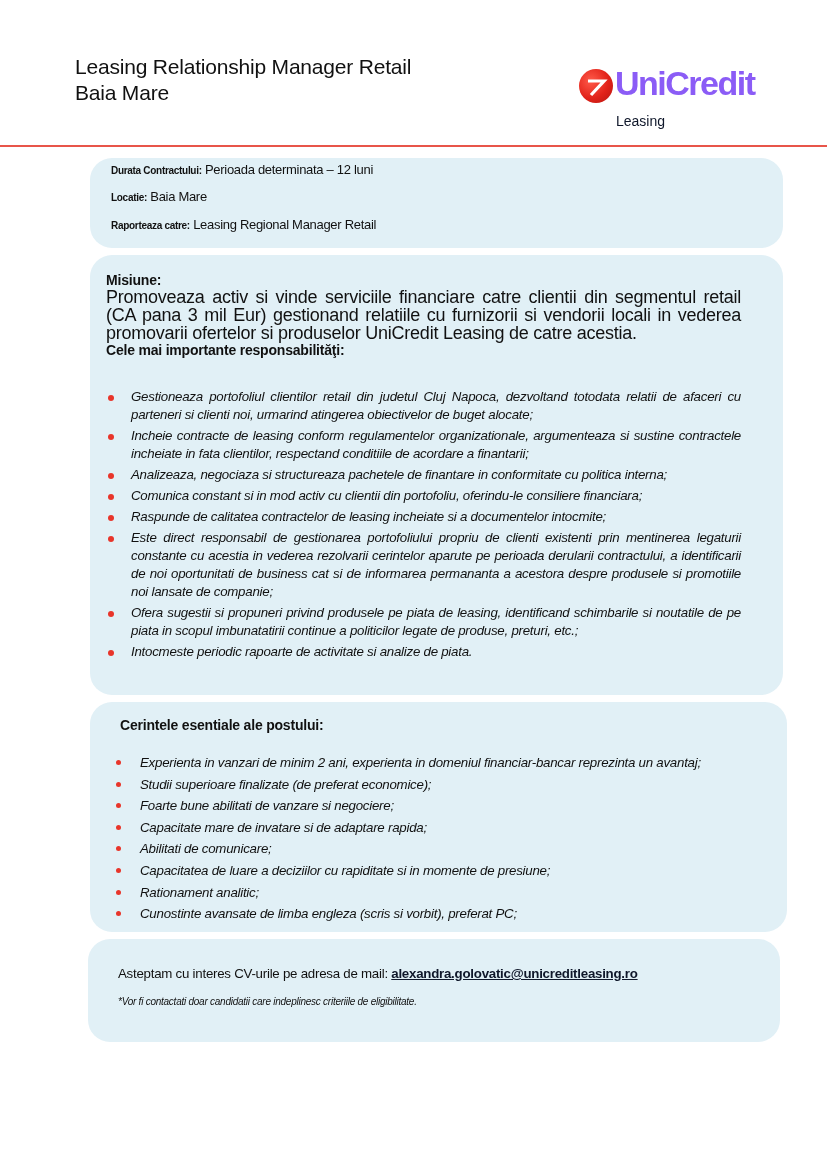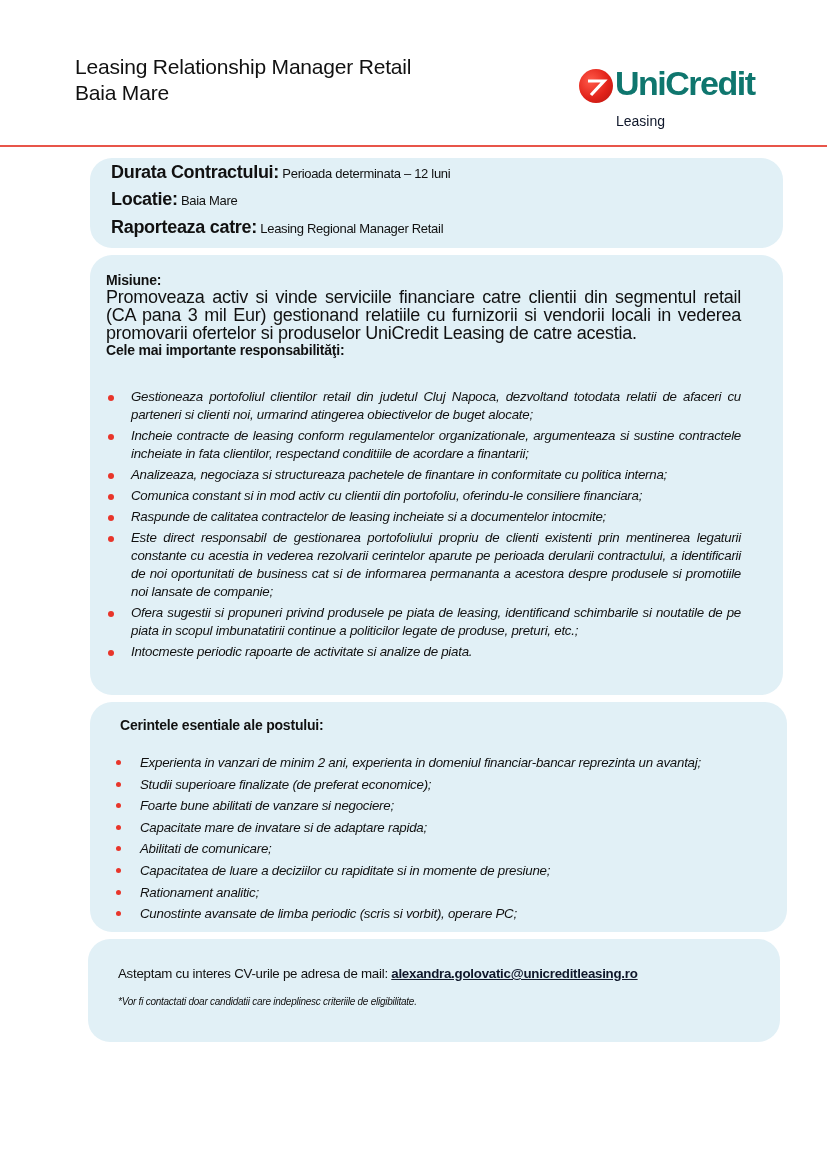--- a/index.html
+++ b/index.html
@@ -3,32 +3,32 @@
 <meta charset="utf-8">
 <style>
   html, body { margin: 0; padding: 0; background: #ffffff; }
   body { width: 827px; height: 1169px; position: relative; overflow: hidden;
          font-family: "Liberation Sans", sans-serif; color: #111; }
   .header-title { position: absolute; left: 67px; top: 54px; font-size: 21px; line-height: 26px; color: #111; letter-spacing: -0.2px; margin-left: 8px; }
   .logo { position: absolute; left: 579px; top: 64px; width: 180px; height: 62px; }
   .logo-mark { position: absolute; left: 0; top: 5px; width: 34px; height: 34px; border-radius: 50%;
                background: radial-gradient(circle at 35% 35%, #ff5a4a 0%, #e2231a 55%, #b5150f 100%); }
   .logo-mark svg { position: absolute; left: 0; top: 0; }
-  .logo-name { position: absolute; left: 36px; top: 0px; font-size: 34px; font-weight: bold; color: #0f766e; letter-spacing: -1.5px; font-family: "Liberation Sans", sans-serif; }
+  .logo-name { position: absolute; left: 36px; top: 0px; font-size: 34px; font-weight: bold; color: #8b5cf6; letter-spacing: -1.5px; font-family: "Liberation Sans", sans-serif; }
   .logo-sub { position: absolute; left: 37px; top: 49px; font-size: 14px; color: #0f172a; }
   .rule { position: absolute; left: 0; top: 145px; width: 827px; height: 2px; background: #e8554a; }
 
   .box { position: absolute; background: #e1f0f6; border-radius: 22px; }
   .box1 { left: 90px; top: 158px; width: 693px; height: 90px; }
   .box2 { left: 90px; top: 255px; width: 693px; height: 440px; }
   .box3 { left: 90px; top: 702px; width: 697px; height: 230px; }
   .box4 { left: 88px; top: 939px; width: 692px; height: 103px; }
 
   .info-line { position: absolute; left: 111px; font-size: 13px; letter-spacing: -0.3px; }
-  .info-line b { font-size: 18px; }
+  .info-line b { font-size: 10px; }
 
   .sect-title { font-weight: bold; font-size: 14px; letter-spacing: -0.2px; }
   .para { font-size: 18px; line-height: 18px; text-align: justify; letter-spacing: -0.25px; }
   .mission { position: absolute; left: 106px; top: 272px; width: 635px; }
   ul.resp { list-style: none; margin: 0; padding: 0; position: absolute; left: 106px; top: 388px; width: 635px; }
   ul.resp li { position: relative; padding-left: 25px; font-size: 13.3px; line-height: 18px; text-align: justify; letter-spacing: -0.25px; margin-bottom: 3px; font-style: italic; }
   .bullet { position: absolute; left: 2px; top: 7px; width: 6px; height: 6px; border-radius: 50%; background: #e8352a; }
 
   .req-title { position: absolute; left: 120px; top: 717px; }
   ul.req { list-style: none; margin: 0; padding: 0; position: absolute; left: 114px; top: 754px; width: 640px; font-style: italic; }
@@ -93,20 +93,20 @@
 <div class="box box3"></div>
 <div class="sect-title req-title">Cerintele esentiale ale postului:</div>
 <ul class="req">
   <li><span class="bullet"></span><span>Experienta in vanzari de minim 2 ani, experienta in domeniul financiar-bancar reprezinta un avantaj;</span></li>
   <li><span class="bullet"></span><span>Studii superioare finalizate (de preferat economice);</span></li>
   <li><span class="bullet"></span><span>Foarte bune abilitati de vanzare si negociere;</span></li>
   <li><span class="bullet"></span><span>Capacitate mare de invatare si de adaptare rapida;</span></li>
   <li><span class="bullet"></span><span>Abilitati de comunicare;</span></li>
   <li><span class="bullet"></span><span>Capacitatea de luare a deciziilor cu rapiditate si in momente de presiune;</span></li>
   <li><span class="bullet"></span><span>Rationament analitic;</span></li>
-  <li><span class="bullet"></span><span>Cunostinte avansate de limba periodic (scris si vorbit), operare PC;</span></li>
+  <li><span class="bullet"></span><span>Cunostinte avansate de limba engleza (scris si vorbit), preferat PC;</span></li>
 </ul>
 
 <div class="box box4"></div>
 <div class="contact">
   <span>Asteptam cu interes CV-urile pe adresa de mail: </span><a>alexandra.golovatic@unicreditleasing.ro</a>
 </div>
 <div class="note">*Vor fi contactati doar candidatii care indeplinesc criteriile de eligibilitate.</div>
 
 </body></html>

